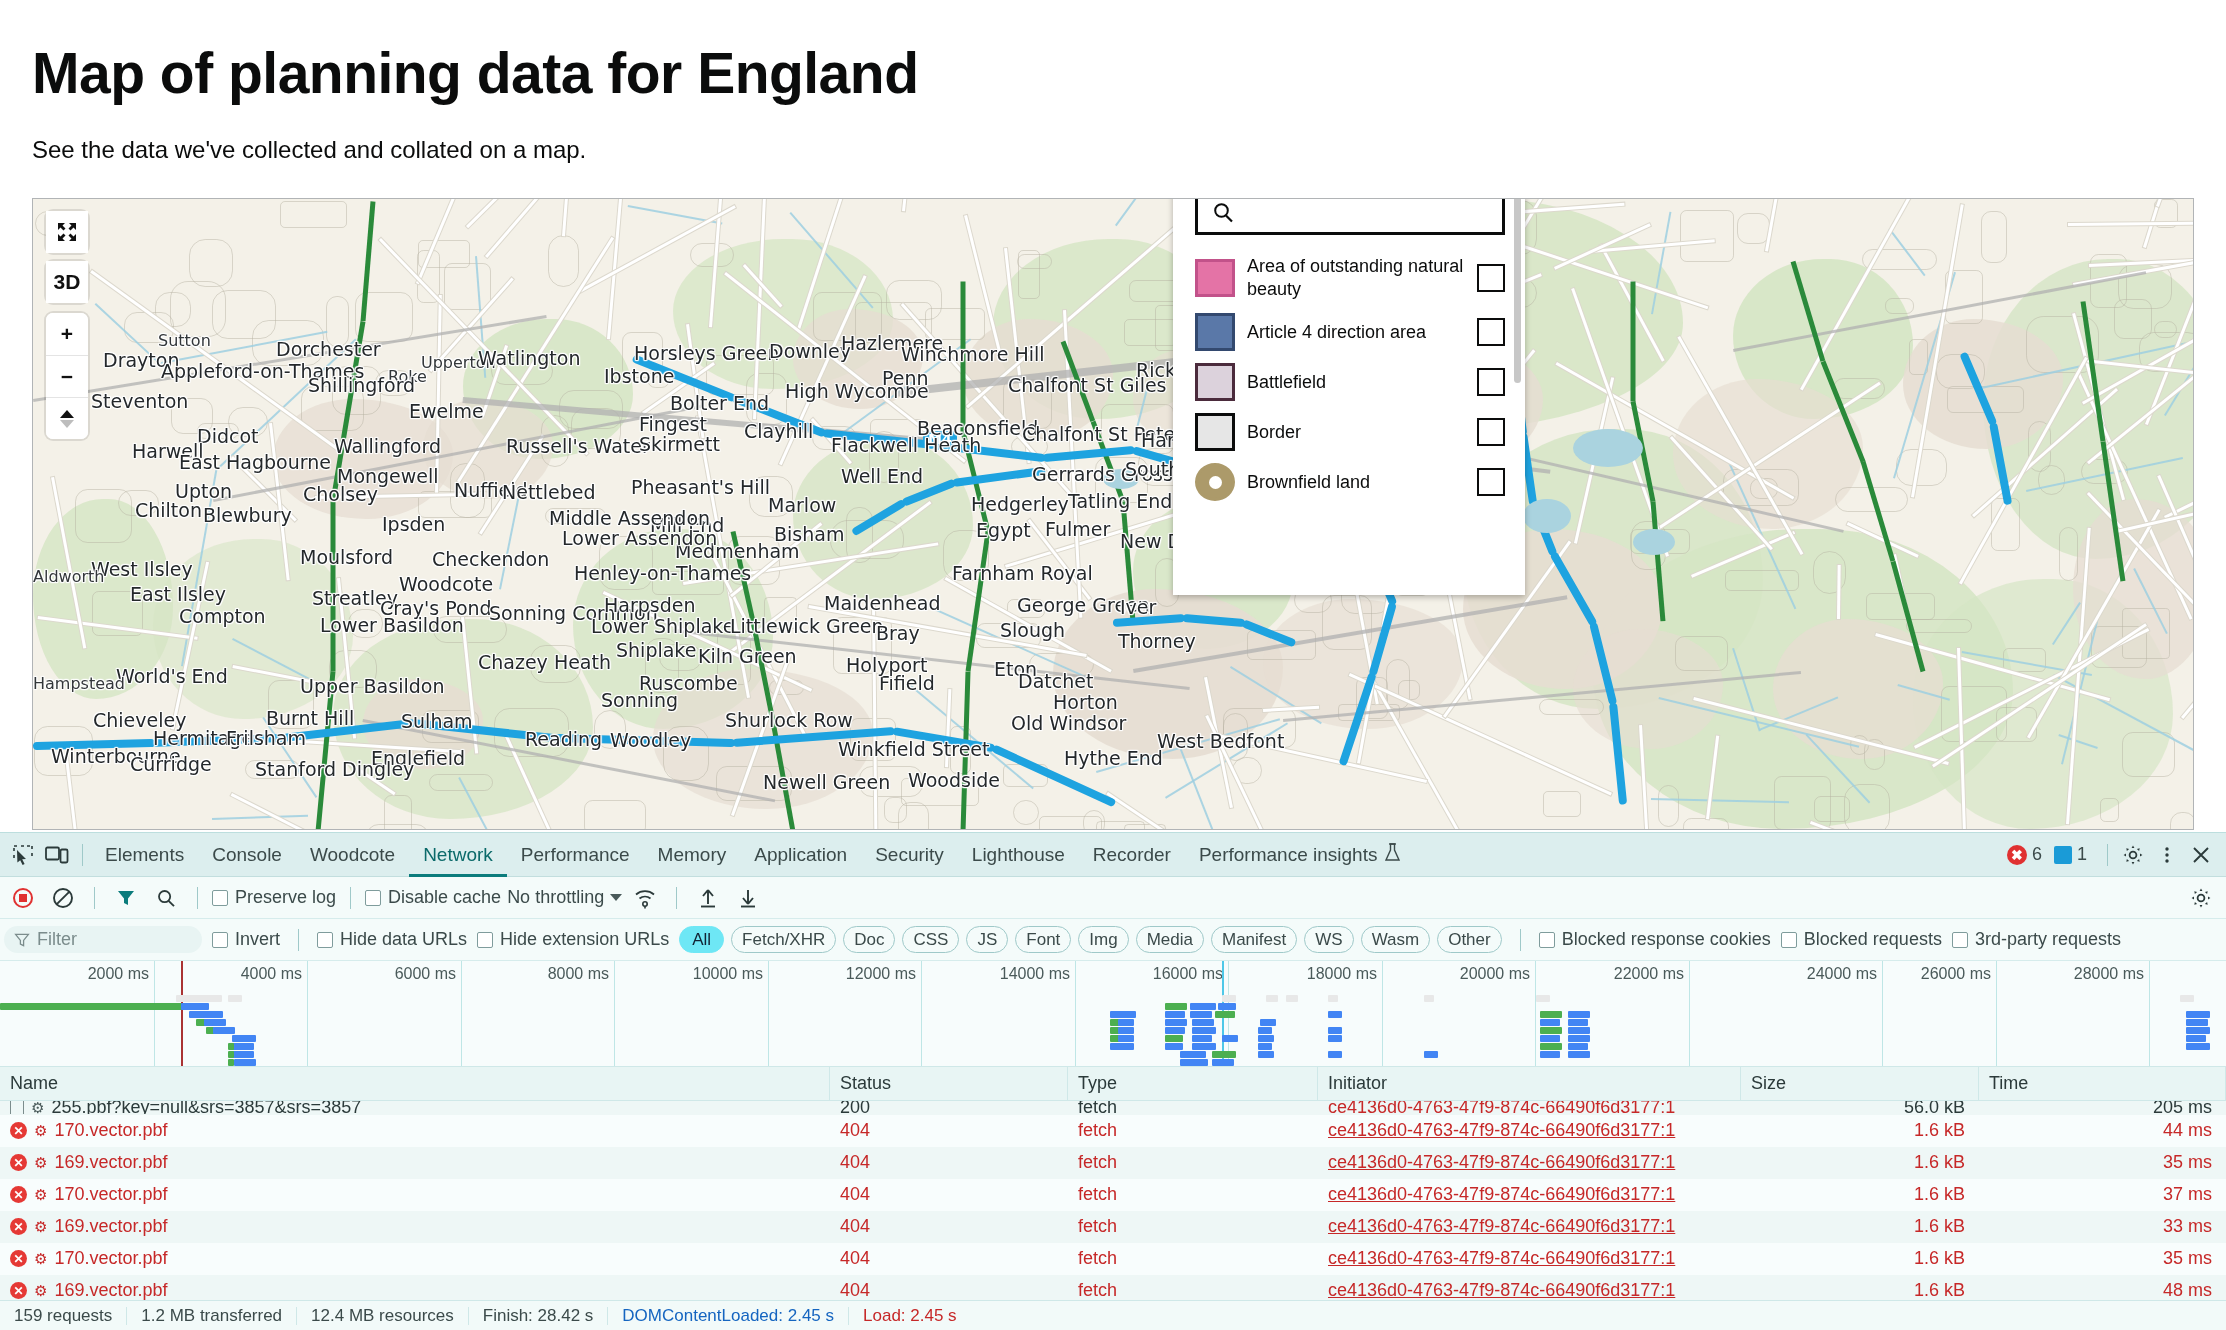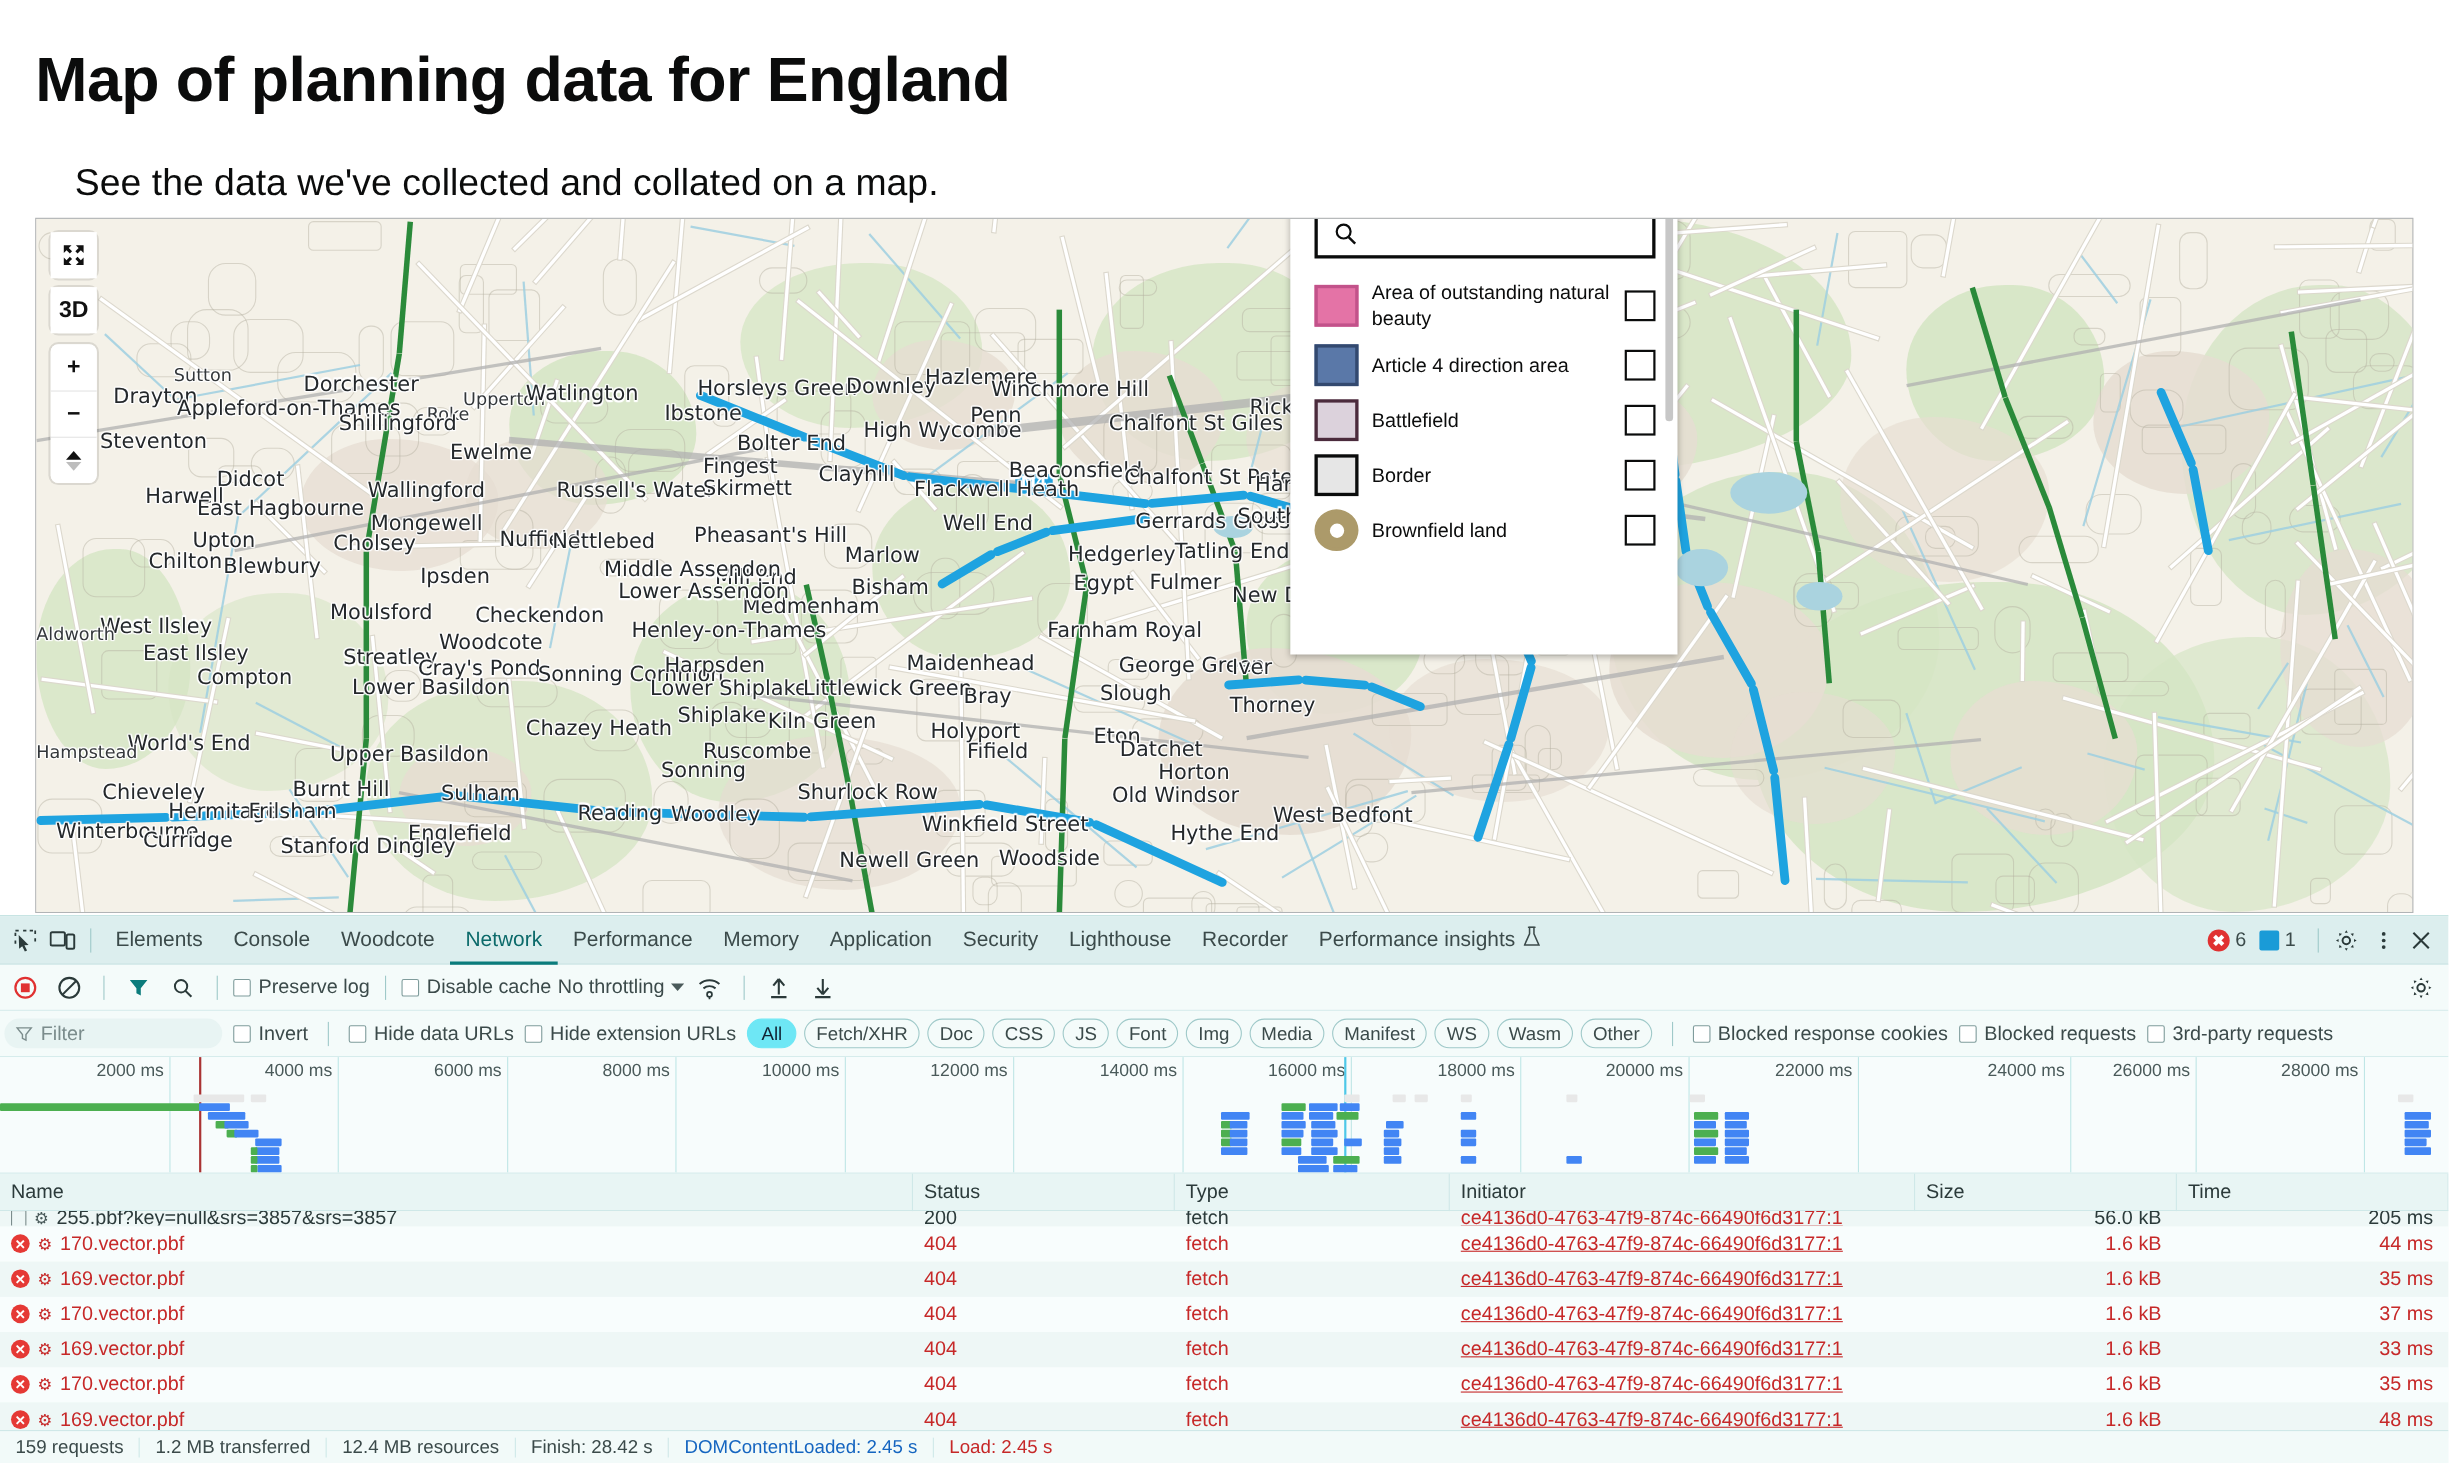--- a/index.html
+++ b/index.html
@@ -14,21 +14,21 @@
 
   
   .page { position: absolute; left: 0; top: 0; width: 2226px; height: 830px; background: #fff; overflow: hidden; }
   .page-title {
     position: absolute; left: 32px; top: 6px;
     font-size: 57px; font-weight: bold; color: #0b0c0c;
     letter-spacing: -0.5px; line-height: 1.05;
   }
   .page-sub {
     position: absolute; left: 32px; top: 110px;
-    font-size: 34px; color: #0b0c0c; line-height: 1.3; margin-left: 36px;
+    font-size: 24px; color: #0b0c0c; line-height: 1.3;
   }
 
   
   .map-wrap {
     position: absolute; left: 32px; top: 198px;
     width: 2162px; height: 632px;
     border: 1px solid #b1b4b6;
     overflow: hidden;
     background: #f2efe9;
   }
@@ -750,21 +750,21 @@
           <div class="label big" style="left: 711px; top: 221px;">Clayhill</div>
           <div class="label big" style="left: 736px; top: 141px;">Downley</div>
           <div class="label big" style="left: 808px; top: 133px;">Hazlemere</div>
           <div class="label big" style="left: 752px; top: 181px;">High Wycombe</div>
           <div class="label big" style="left: 849px; top: 168px;">Penn</div>
           <div class="label big" style="left: 868px; top: 144px;">Winchmore Hill</div>
           <div class="label big" style="left: 798px; top: 235px;">Flackwell Heath</div>
           <div class="label big" style="left: 884px; top: 218px;">Beaconsfield</div>
           <div class="label big" style="left: 975px; top: 175px;">Chalfont St Giles</div>
           <div class="label big" style="left: 989px; top: 224px;">Chalfont St Peter</div>
-          <div class="label big" style="left: 808px; top: 266px; margin-left: 16px;">Well End</div>
+          <div class="label big" style="left: 808px; top: 266px;">Well End</div>
           <div class="label big" style="left: 999px; top: 264px;">Gerrards Cross</div>
           <div class="label big" style="left: 938px; top: 294px;">Hedgerley</div>
           <div class="label big" style="left: 1035px; top: 291px;">Tatling End</div>
           <div class="label big" style="left: 943px; top: 320px;">Egypt</div>
           <div class="label big" style="left: 1012px; top: 319px;">Fulmer</div>
           <div class="label big" style="left: 1087px; top: 331px;">New Denham</div>
           <div class="label big" style="left: 919px; top: 363px;">Farnham Royal</div>
           <div class="label big" style="left: 984px; top: 395px;">George Green</div>
           <div class="label big" style="left: 1087px; top: 397px;">Iver</div>
           <div class="label big" style="left: 967px; top: 420px;">Slough</div>

